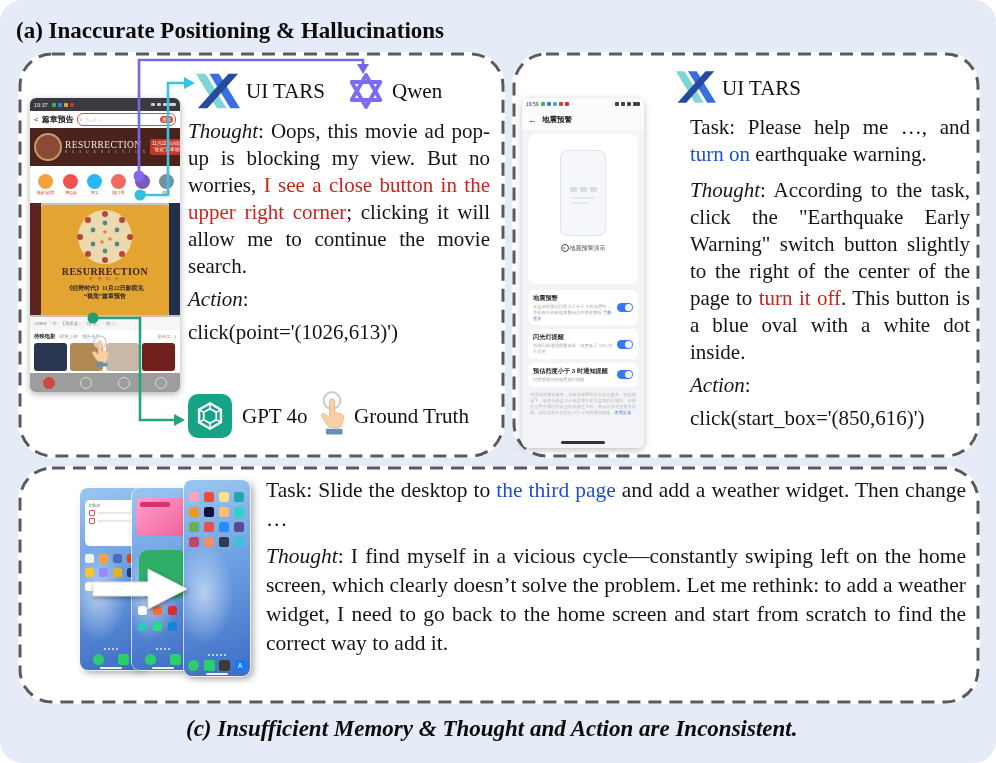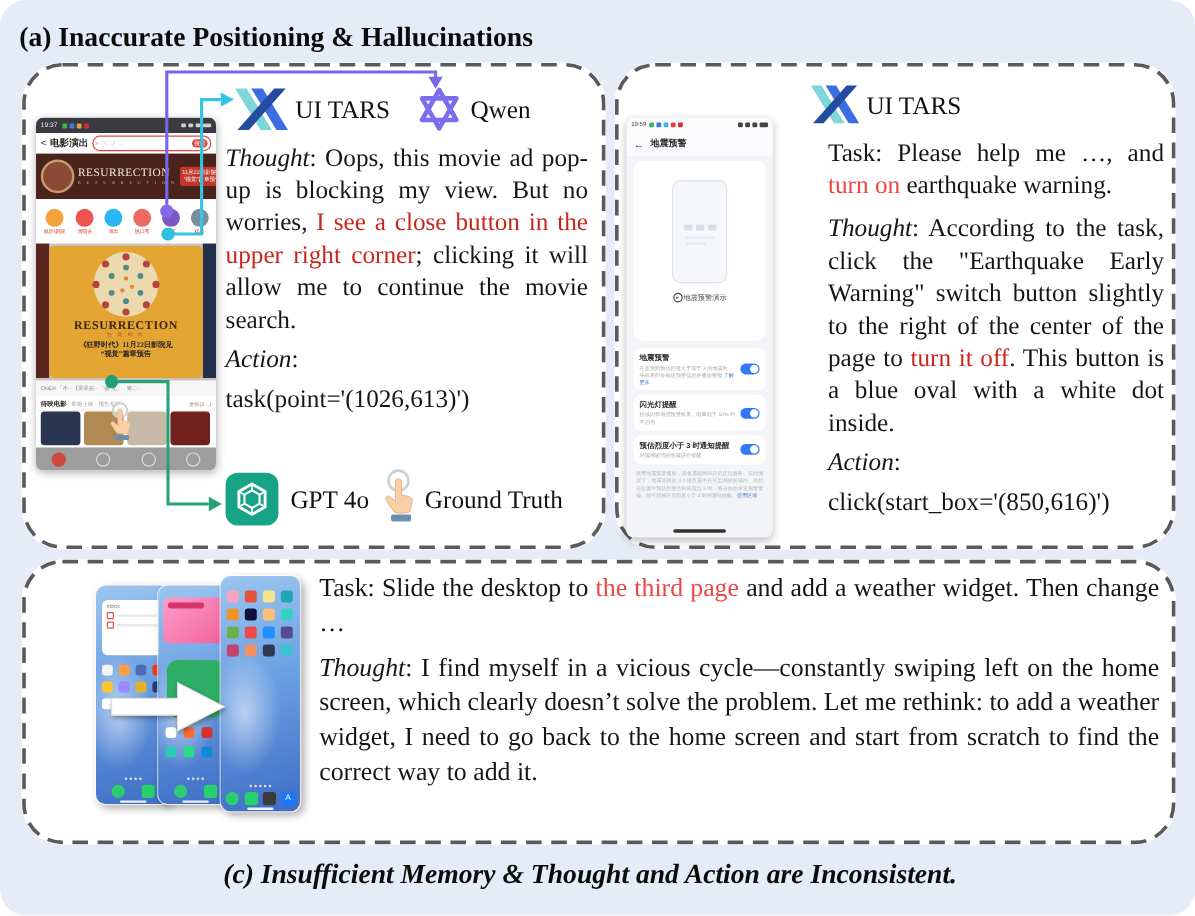--- a/index.html
+++ b/index.html
@@ -6,21 +6,21 @@
   body{width:996px;height:763px;position:relative;font-family:"Liberation Serif",serif;color:#151515;}
   .canvas{position:absolute;inset:0;background:#e5ebf7;border-radius:22px;overflow:hidden;}
   .ptitle{position:absolute;font-weight:bold;font-size:23px;color:#0b0b0b;white-space:nowrap;}
   .panel{position:absolute;background:#ffffff;border-radius:34px;}
   .pborder{position:absolute;inset:0;pointer-events:none;}
   .pborder rect{fill:none;stroke:#5a5a5a;stroke-width:3;}
   
   .txt{position:absolute;text-align:justify;line-height:27px;font-size:21px;}
   .txt p{margin:0 0 6px 0;}
   .seg-red{color:#c9251c;}
-  .seg-blue{color:#ef4444;}
+  .seg-blue{color:#1d4ed8;}
   .seg-it{font-style:italic;}
   .seg-b{font-weight:normal;}
   .nowrapline{text-align:left;}
   
   .logo{position:absolute;}
   .logolabel{position:absolute;font-size:21px;color:#111;white-space:nowrap;}
   .gptbox{position:absolute;width:44px;height:44px;border-radius:10px;background:#17a385;display:flex;align-items:center;justify-content:center;}
   
   .phoneA{position:absolute;left:12px;top:46px;width:150px;height:294px;border-radius:6px;overflow:hidden;box-shadow:0 2px 7px rgba(0,0,0,.3);background:#fff;z-index:1;}
   .pa-status{height:13px;background:#3a3a40;display:flex;align-items:center;padding:0 4px;gap:2px;}
@@ -127,21 +127,21 @@
         <i class="mdot" style="background:#d03030"></i>
         <span class="pa-statR">
             <i></i>
             <i></i>
             <i></i>
             <i style="width:7px"></i>
           </span>
       </div>
       <div class="pa-nav">
         <span class="pa-back">&lt;</span>
-        <span class="pa-title">电影演出</span>
+        <span class="pa-title">篇章预告</span>
         <span class="pa-search">
           <span class="q">⌕</span>
           <span class="stext">《…》…</span>
           <span class="sbtn">搜索</span>
         </span>
       </div>
       <div class="pa-banner">
         <span class="pa-rosette"></span>
         <span class="pa-bt"><span>RESURRECTION</span><small>R E S U R R E C T I O N</small></span>
         <span class="pa-bbox">
@@ -259,21 +259,21 @@
       <g fill="none" stroke="#7b6cf0" stroke-width="2.3" stroke-linejoin="round">
         <path d="M12 2.4 L20.6 17.4 H3.4 Z"></path>
         <path d="M12 21.6 L3.4 6.6 H20.6 Z"></path>
       </g>
     </svg>
     <div class="logolabel" style="left:374px;top:27px;z-index:3">Qwen</div>
 
     <div class="txt" style="left:170px;top:66px;width:302px;">
       <p><span class="seg-it">Thought</span><span>: Oops, this movie ad pop-up is blocking my view. But no worries, </span><span class="seg-red">I see a close button in the upper right corner</span><span>; clicking it will allow me to continue the movie search.</span></p>
       <p class="nowrapline"><span class="seg-it">Action</span><span>:</span></p>
-      <p class="nowrapline">task(point='(1026,613)')</p>
+      <p class="nowrapline">click(point='(1026,613)')</p>
     </div>
 
     <div class="gptbox" style="left:170px;top:342px;">
       <svg width="32" height="32" viewBox="0 0 24 24">
         <path d="M12 2.5 L20.2 7.2 V16.8 L12 21.5 L3.8 16.8 V7.2 Z" fill="none" stroke="#fff" stroke-width="1.8"></path>
         <path d="M12 6.5 L16.7 9.2 V14.8 L12 17.5 L7.3 14.8 V9.2 Z" fill="none" stroke="#fff" stroke-width="1.3"></path>
         <path d="M12 2.5 V6.5 M20.2 7.2 L16.7 9.2 M20.2 16.8 L16.7 14.8 M12 21.5 V17.5 M3.8 16.8 L7.3 14.8 M3.8 7.2 L7.3 9.2" stroke="#fff" stroke-width="1.1"></path>
       </svg>
     </div>
     <div class="logolabel" style="left:224px;top:352px;">GPT 4o</div>

